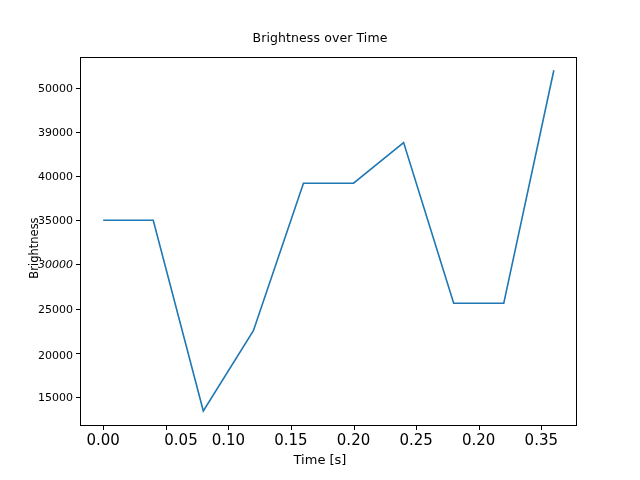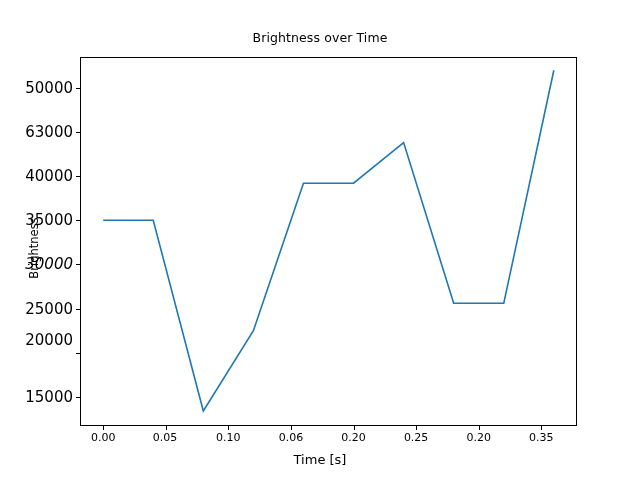--- a/index.html
+++ b/index.html
@@ -45,21 +45,21 @@
     left: 80px;
     top: 57px;
     width: 497px;
     height: 369px;
     overflow: visible;
   }
   .tick-label-y {
     position: absolute;
     right: 0;
     transform: translateY(-50%);
-    font-size: 15px;
+    font-size: 11px;
     color: #000000;
     white-space: nowrap;
   }
   #ytick-labels {
     position: absolute;
     left: 0px;
     top: 0px;
     width: 73px;
     height: 480px;
   }
@@ -67,21 +67,21 @@
     position: absolute;
     left: 76px;
     width: 4px;
     height: 1px;
     background: #000000;
   }
   .tick-label-x {
     position: absolute;
     top: 431px;
     transform: translateX(-50%);
-    font-size: 11px;
+    font-size: 15px;
     color: #000000;
     white-space: nowrap;
   }
   .tick-mark-x {
     position: absolute;
     top: 426px;
     width: 1px;
     height: 4px;
     background: #000000;
   }
@@ -110,33 +110,33 @@
 <body>
 
 <div id="figure">
 
   <div id="chart-title">Brightness over Time</div>
 
   <div id="axes-frame"></div>
 
   <div id="ytick-labels">
       <div class="tick-label-y" style="top: 396.868px;">15000</div>
-      <div class="tick-label-y" style="top: 340px;">20000</div>
+      <div class="tick-label-y" style="top: 355px;">20000</div>
       <div class="tick-label-y" style="top: 308.591px;">25000</div>
       <div class="tick-label-y" style="top: 264.452px; font-style: italic;">30000</div>
       <div class="tick-label-y" style="top: 220.313px;">35000</div>
       <div class="tick-label-y" style="top: 176.175px;">40000</div>
-      <div class="tick-label-y" style="top: 132.036px;">63000</div>
+      <div class="tick-label-y" style="top: 132.036px;">39000</div>
       <div class="tick-label-y" style="top: 87.8971px;">50000</div>
     </div>
   <div id="xtick-labels">
       <div class="tick-label-x" style="left: 103.16px;">0.00</div>
-      <div class="tick-label-x" style="left: 165px; text-align: right;">0.05</div>
+      <div class="tick-label-x" style="left: 181px; text-align: right;">0.05</div>
       <div class="tick-label-x" style="left: 228.349px;">0.10</div>
-      <div class="tick-label-x" style="left: 290.943px;">0.06</div>
+      <div class="tick-label-x" style="left: 290.943px;">0.15</div>
       <div class="tick-label-x" style="left: 353.538px;">0.20</div>
       <div class="tick-label-x" style="left: 416.132px;">0.25</div>
       <div class="tick-label-x" style="left: 478.727px;">0.20</div>
       <div class="tick-label-x" style="left: 541.321px;">0.35</div>
     </div>
   <div id="tick-marks">
       <div class="tick-mark-y" style="top: 396.868px;"></div>
       <div class="tick-mark-y" style="top: 352.73px;"></div>
       <div class="tick-mark-y" style="top: 308.591px;"></div>
       <div class="tick-mark-y" style="top: 264.452px;"></div>

